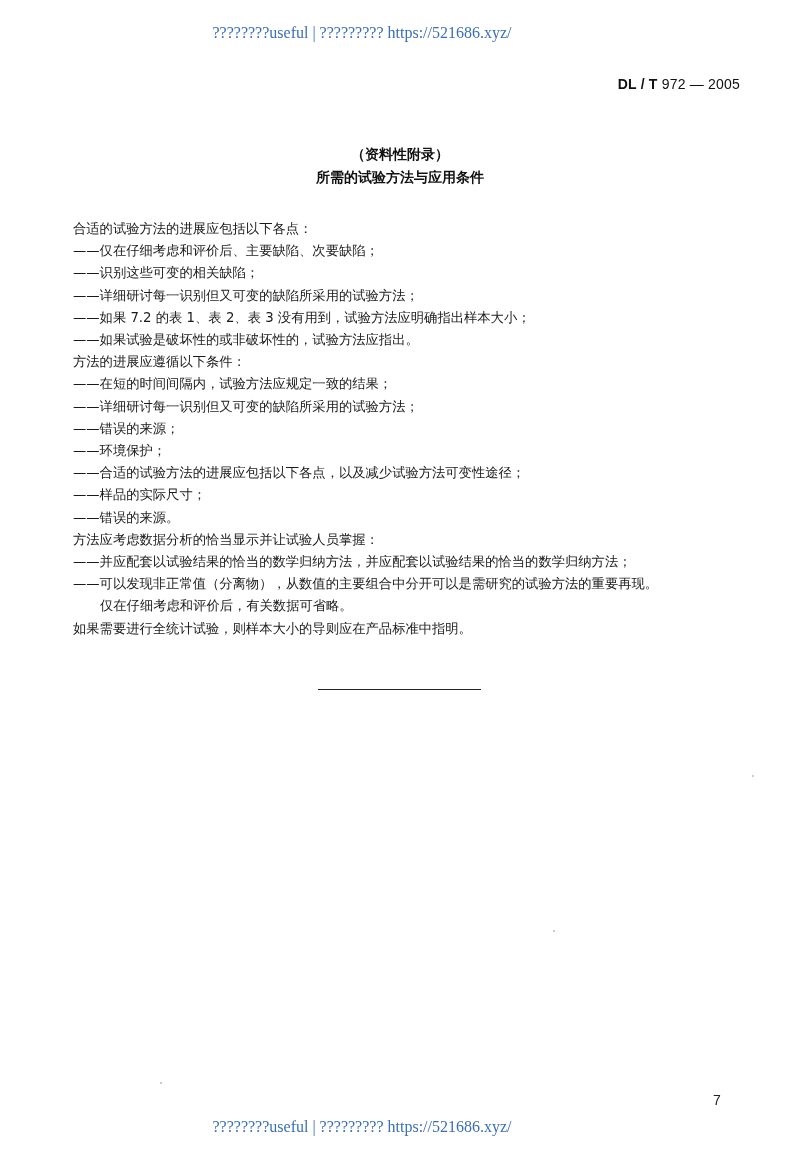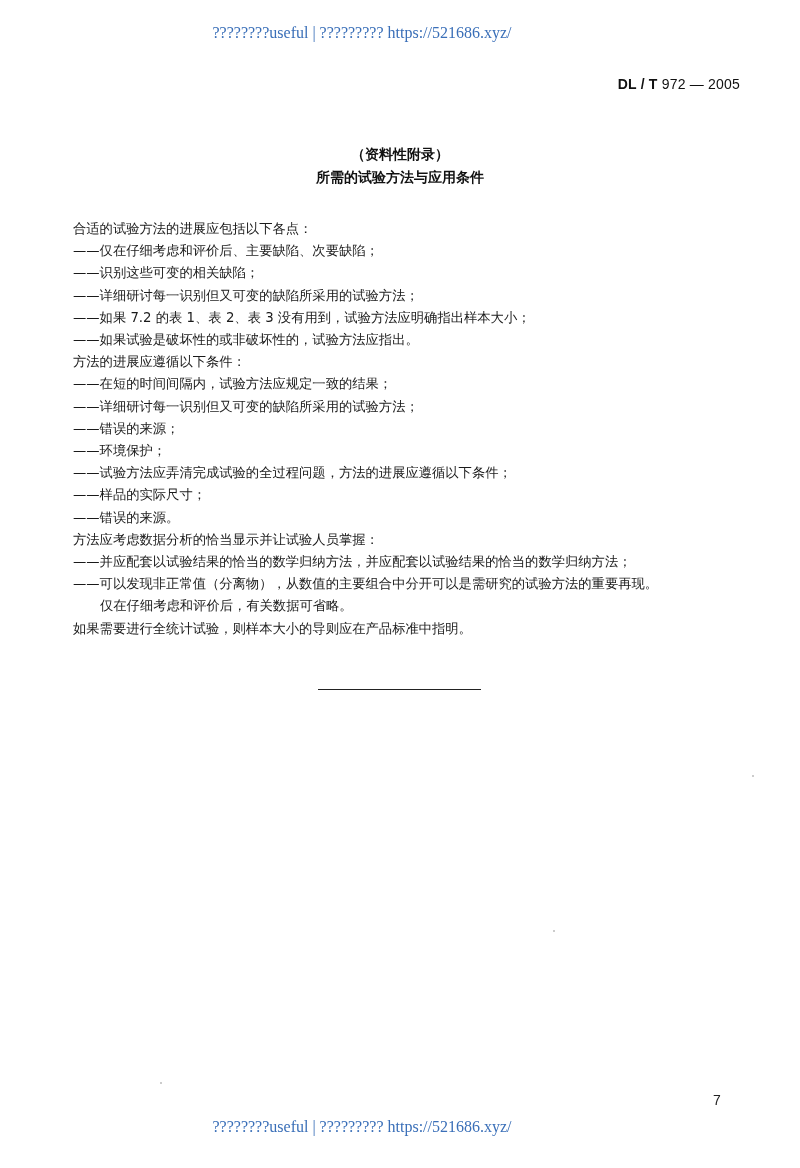--- a/index.html
+++ b/index.html
@@ -107,21 +107,21 @@
   <div class="p">——仅在仔细考虑和评价后、主要缺陷、次要缺陷；</div>
   <div class="p">——识别这些可变的相关缺陷；</div>
   <div class="p">——详细研讨每一识别但又可变的缺陷所采用的试验方法；</div>
   <div class="p">——如果 7.2 的表 1、表 2、表 3 没有用到，试验方法应明确指出样本大小；</div>
   <div class="p">——如果试验是破坏性的或非破坏性的，试验方法应指出。</div>
   <div class="p">方法的进展应遵循以下条件：</div>
   <div class="p">——在短的时间间隔内，试验方法应规定一致的结果；</div>
   <div class="p">——详细研讨每一识别但又可变的缺陷所采用的试验方法；</div>
   <div class="p">——错误的来源；</div>
   <div class="p">——环境保护；</div>
-  <div class="p">——试验方法应弄清完成试验的全过程问题，方法的进展应遵循以下条件；</div>
+  <div class="p">——合适的试验方法的进展应包括以下各点，以及减少试验方法可变性途径；</div>
   <div class="p">——样品的实际尺寸；</div>
   <div class="p">——错误的来源。</div>
   <div class="p">方法应考虑数据分析的恰当显示并让试验人员掌握：</div>
   <div class="p">——并应配套以试验结果的恰当的数学归纳方法，并应配套以试验结果的恰当的数学归纳方法；</div>
   <div class="p">——可以发现非正常值（分离物），从数值的主要组合中分开可以是需研究的试验方法的重要再现。</div>
   <div class="p indent">仅在仔细考虑和评价后，有关数据可省略。</div>
   <div class="p">如果需要进行全统计试验，则样本大小的导则应在产品标准中指明。</div>
 </div>
 
 <div class="end-rule"></div>

